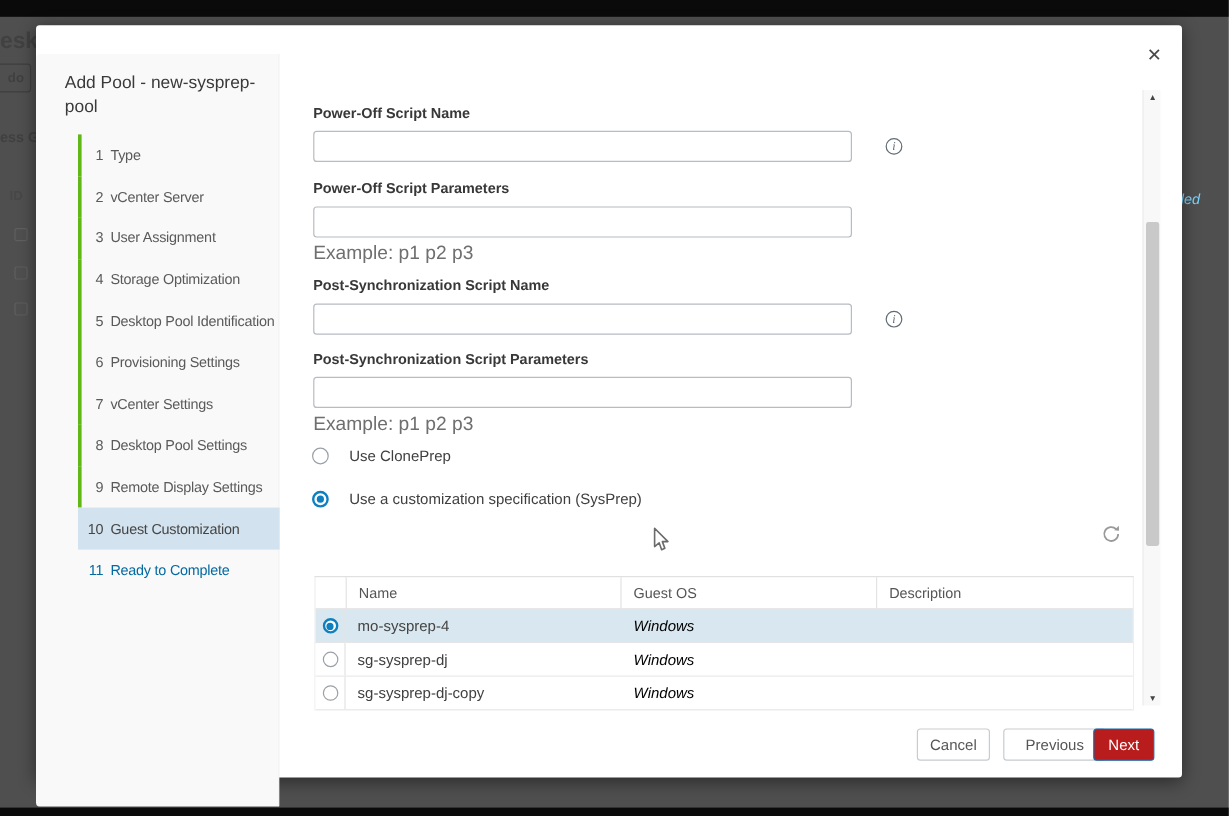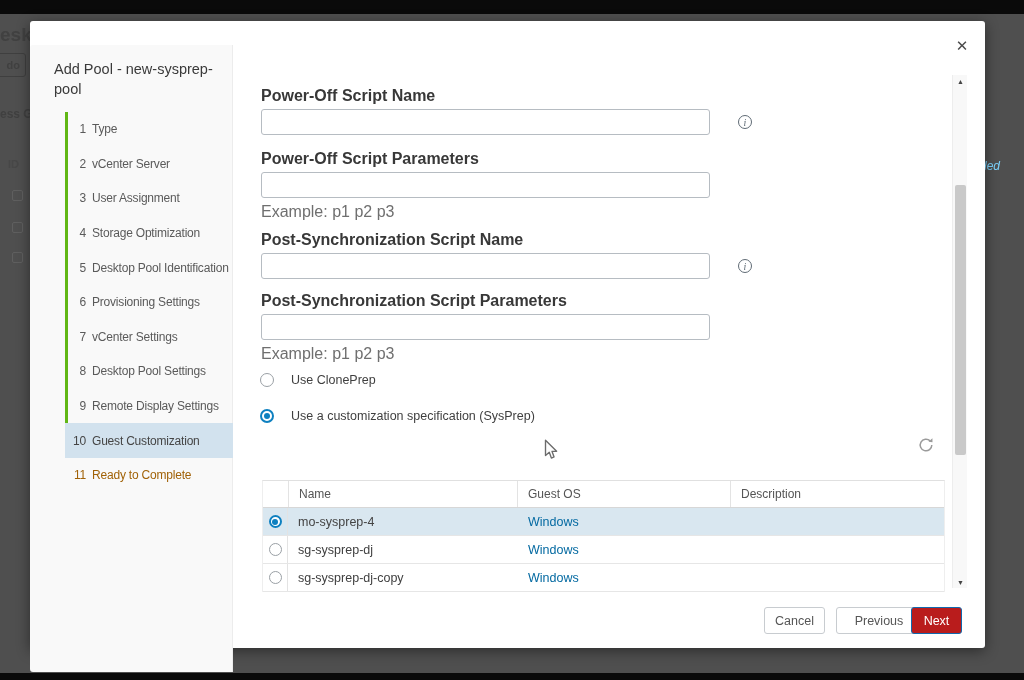--- a/index.html
+++ b/index.html
@@ -28,28 +28,28 @@
              border-right:1px solid #ececec; border-radius:3px 0 0 3px;margin-top:24px; }
   .dlg-title { position:absolute; left:24px; top:15px; width:175px; font-size:14.5px; line-height:1.35;
                color:#3a3a3a; }
   .steps { position:absolute; left:35px; top:67px; width:168px; }
   .step { height:34.6px; display:flex; align-items:center; border-left:3px solid transparent;
           padding-left:3px; font-size:12px; color:#5a5a5a; cursor:default; letter-spacing:-0.2px; }
   .step .num { width:15px; text-align:right; margin-right:6px; flex:none; }
   .step .lbl { white-space:nowrap; }
   .step.completed { border-left-color:#61b715; }
   .step.active { background:#d2e2ee; color:#454545; }
-  .step.disabled { color:#a16207; }
+  .step.disabled { color:#0369a1; }
 
   .content { position:absolute; left:203px; top:0; width:752px; height:627px; }
 
   .close-btn { position:absolute; left:716px; top:12px; width:26px; height:26px; display:flex;
                align-items:center; justify-content:center; font-size:15px; color:#4a4a4a; cursor:pointer; }
 
-  .field-label { position:absolute; left:28px; font-size:16px; font-weight:600; color:#383838; }
+  .field-label { position:absolute; left:28px; font-size:12px; font-weight:600; color:#383838; }
   .text-input { position:absolute; left:28px; width:449px; height:26px; border:1px solid #b6bcc2;
                 border-radius:3px; background:#fff; font-size:13px; padding:0 8px; color:#333; outline:none; }
   .info-icon { position:absolute; left:505px; width:14px; height:14px; border:1px solid #5f6b75; border-radius:50%;
                color:#5f6b75; font-size:10px; font-family:"Liberation Serif", serif; font-style:italic;
                display:flex; align-items:center; justify-content:center; cursor:pointer; }
   .hint { position:absolute; left:28px; font-size:16px; color:#6f6f6f; }
 
   .radio-row { position:absolute; left:27px; display:flex; align-items:center; cursor:pointer; }
   .radio-circle { width:14px; height:14px; border-radius:50%; border:1px solid #9aa0a5; background:#fff;
                   position:relative; flex:none; }
@@ -68,21 +68,21 @@
   .t-row { display:flex; height:28px; align-items:center; border-bottom:1px solid #e6e6e6; color:#444;
            cursor:pointer; background:#fff; }
   .t-row.selected { background:#d9e7f0; }
   .c-radio { width:25px; flex:none; display:flex; align-items:center; justify-content:center;
              align-self:stretch; border-right:1px solid #e3e3e3; }
   .c-name { width:229px; flex:none; padding-left:10px; }
   .c-os { width:213px; flex:none; padding-left:10px; border-left:1px solid transparent; }
   .t-header .c-os, .t-header .c-name { border-left:1px solid #e3e3e3; align-self:stretch; display:flex; align-items:center; }
   .c-desc { flex:1; padding-left:10px; }
   .t-header .c-desc { border-left:1px solid #e3e3e3; align-self:stretch; display:flex; align-items:center; }
-  .t-row .c-os, .t-row .c-desc { color:#0369a1; }
+  .t-row .c-os, .t-row .c-desc { color:#000000;font-style:italic; }
   .t-row.dim .c-name { color:#404040; }
   .row-radio { width:13px; height:13px; border-radius:50%; border:1px solid #9aa0a5; background:#fff; position:relative; }
   .row-radio.on { border:2px solid #0e80c0; }
   .row-radio.on::after { content:""; position:absolute; left:1.5px; top:1.5px; width:6px; height:6px;
                          border-radius:50%; background:#0e80c0; }
 
   
   .scrollbar { position:absolute; left:719px; top:54px; width:15px; height:513px; background:#f8f8f8;
                border-left:1px solid #ededed; }
   .sb-arrow { position:absolute; left:0; width:15px; height:12px; font-size:7px; color:#444;

